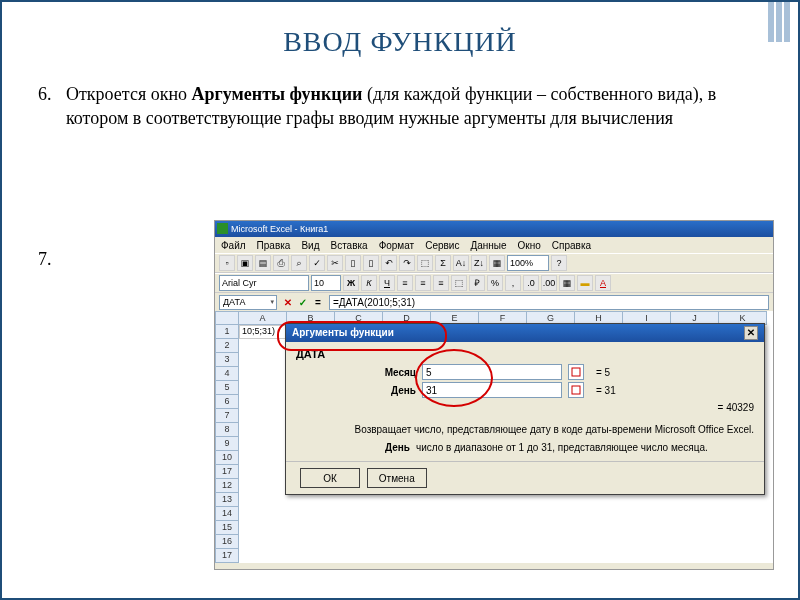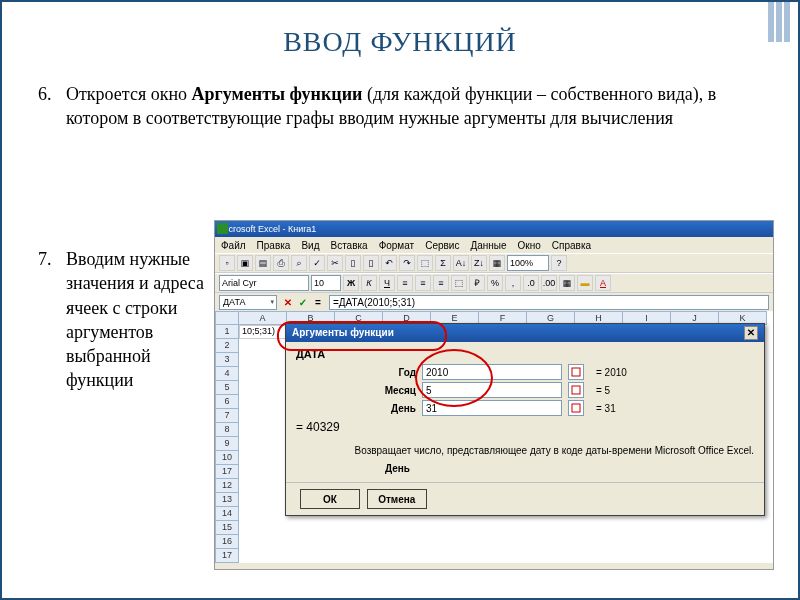--- a/index.html
+++ b/index.html
@@ -7,21 +7,21 @@
 .slide { width: 800px; height: 600px; position: relative; border: 2px solid #1f4e79; }
 .stripes { position: absolute; top: 0; right: 8px; width: 22px; height: 40px; display: flex; gap: 2px; }
 .stripes div { flex: 1; background: #a8c0d8; }
 .title { color: #1f4e79; font-weight: normal; font-size: 28px; text-align: center; margin-top: 24px; letter-spacing: 1px; }
 .body-text { color: #000; font-size: 18px; line-height: 1.35; }
 .item6 { position: absolute; top: 80px; left: 36px; right: 36px; display: flex; }
 .item6 .num { width: 28px; flex-shrink: 0; }
 .item7 { position: absolute; top: 245px; left: 36px; width: 170px; display: flex; }
 .item7 .num { width: 28px; flex-shrink: 0; }
 .screenshot { position: absolute; top: 218px; left: 212px; width: 560px; height: 350px; border: 1px solid #999; background: #ece9d8; font-family: Tahoma, Arial, sans-serif; font-size: 10px; color: #000; }
-.excel-title { background: linear-gradient(#2a6ec8,#1c4fa0); color: #fff; height: 16px; line-height: 16px; padding-left: 4px; position: relative; font-size: 9px; }
+.excel-title { background: linear-gradient(#2a6ec8,#1c4fa0); color: #fff; height: 16px; line-height: 16px; padding-left: 16px; position: relative; font-size: 9px; }
 .excel-title::before { content:""; position:absolute; left:2px; top:2px; width:11px; height:11px; background:#2a8f2a; }
 .menubar { background: #ece9d8; height: 16px; display: flex; align-items: center; gap: 11px; padding: 0 6px; font-size: 10px; }
 .menubar span::before { content:""; }
 .toolbar { background: #ece9d8; height: 20px; border-top: 1px solid #fff; border-bottom: 1px solid #ccc; display: flex; align-items: center; gap: 2px; padding: 0 4px; }
 .tbtn { width: 16px; height: 16px; background: #e8e8e8; border: 1px solid #d0d0d0; display: flex; align-items: center; justify-content: center; font-size: 9px; line-height: 1; }
 .tsel { height: 16px; background: #fff; border: 1px solid #7f9db9; padding: 0 2px; font-size: 9px; display: flex; align-items: center; }
 .formula-row { background: #ece9d8; height: 18px; display: flex; align-items: center; padding: 0 4px; gap: 4px; }
 .namebox { width: 58px; height: 15px; background: #fff; border: 1px solid #7f9db9; font-size: 9px; display:flex; align-items:center; padding:0 3px; position:relative; }
 .namebox::after { content:"▾"; position:absolute; right:2px; font-size:7px; color:#555; }
 .fx-btns { display:flex; gap:1px; }
@@ -45,25 +45,25 @@
 .field-label { width: 120px; text-align: right; font-weight: bold; }
 .field-input { width: 140px; height: 16px; border: 1px solid #7f9db9; background:#fff; padding:0 3px; font-size:10px; display:flex; align-items:center; }
 .field-ref { width:16px; height:16px; border:1px solid #7f9db9; background:#fff; display:flex; align-items:center; justify-content:center; }
 .field-ref svg { width:10px; height:10px; }
 .field-result { margin-left: 6px; font-size: 10px; }
 .desc { margin-top: 10px; font-size: 10px; line-height: 1.3; text-align: right; }
 .desc-label { display:flex; margin-top:6px; }
 .desc-label b { width:120px; text-align:right; padding-right:6px; }
 .dialog-footer { display:flex; justify-content:space-between; align-items:center; padding: 6px 10px; border-top: 1px solid #c0c0c0; }
 .link { color: #0033cc; text-decoration: underline; font-size: 10px; }
-.btn { width: 60px; height: 20px; background: #ece9d8; border: 1px solid #404040; font-size: 10px; margin-left:4px;font-weight:bold; }
+.btn { width: 60px; height: 20px; background: #ece9d8; border: 1px solid #404040; font-size: 10px; margin-left:4px; }
 .circle { position:absolute; border: 2px solid #d40000; border-radius: 50%; pointer-events: none; }
 .c1 { top: 100px; left: 62px; width: 170px; height: 30px; border-radius: 14px; }
 .c2 { top: 128px; left: 200px; width: 78px; height: 58px; border-radius: 50%/50%; }
-.result-line { margin-top:4px; font-size:12px; }
+.result-line { text-align:right; margin-top:4px; font-size:10px; }
 </style>
 </head>
 <body>
 
 <div class="slide">
   <div class="stripes">
       <div></div>
       <div></div>
       <div></div>
     </div>
@@ -71,21 +71,20 @@
 
   <div class="item6 body-text">
     <div class="num">6.</div>
     <div>
       <span>Откроется окно </span><b>Аргументы функции</b><span> (для каждой функции – собственного вида), в котором в соответствующие графы вводим нужные аргументы для вычисления</span>
     </div>
   </div>
 
   <div class="item7 body-text">
     <div class="num">7.</div>
-    <div>Вводим нужные значения и адреса ячеек с строки аргументов выбранной функции</div>
   </div>
 
   <div class="screenshot">
     <div class="excel-title">Microsoft Excel - Книга1</div>
     <div class="menubar">
       <span>Файл</span>
       <span>Правка</span>
       <span>Вид</span>
       <span>Вставка</span>
       <span>Формат</span>
@@ -192,30 +191,20 @@
     </div>
 
     <div class="dialog">
       <div class="dialog-title">
         <span>Аргументы функции</span>
         <span class="dialog-close">✕</span>
       </div>
       <div class="dialog-body">
         <div class="funcname">ДАТА</div>
         <div class="field-row">
-          <div class="field-label">Год</div>
-          <div class="field-input">2010</div>
-          <div class="field-ref">
-              <svg viewBox="0 0 10 10">
-                <rect x="1" y="1" width="8" height="8" fill="none" stroke="#c00" stroke-width="1"></rect>
-              </svg>
-            </div>
-          <div class="field-result">= 2010</div>
-        </div>
-        <div class="field-row">
           <div class="field-label">Месяц</div>
           <div class="field-input">5</div>
           <div class="field-ref">
               <svg viewBox="0 0 10 10">
                 <rect x="1" y="1" width="8" height="8" fill="none" stroke="#c00" stroke-width="1"></rect>
               </svg>
             </div>
           <div class="field-result">= 5</div>
         </div>
         <div class="field-row">
@@ -225,20 +214,21 @@
               <svg viewBox="0 0 10 10">
                 <rect x="1" y="1" width="8" height="8" fill="none" stroke="#c00" stroke-width="1"></rect>
               </svg>
             </div>
           <div class="field-result">= 31</div>
         </div>
         <div class="result-line">= 40329</div>
         <div class="desc">Возвращает число, представляющее дату в коде даты-времени Microsoft Office Excel.</div>
         <div class="desc-label">
           <b>День</b>
+          <span>число в диапазоне от 1 до 31, представляющее число месяца.</span>
         </div>
       </div>
       <div class="dialog-footer">
         <div>
           <button class="btn">ОК</button>
           <button class="btn">Отмена</button>
         </div>
       </div>
     </div>
 

